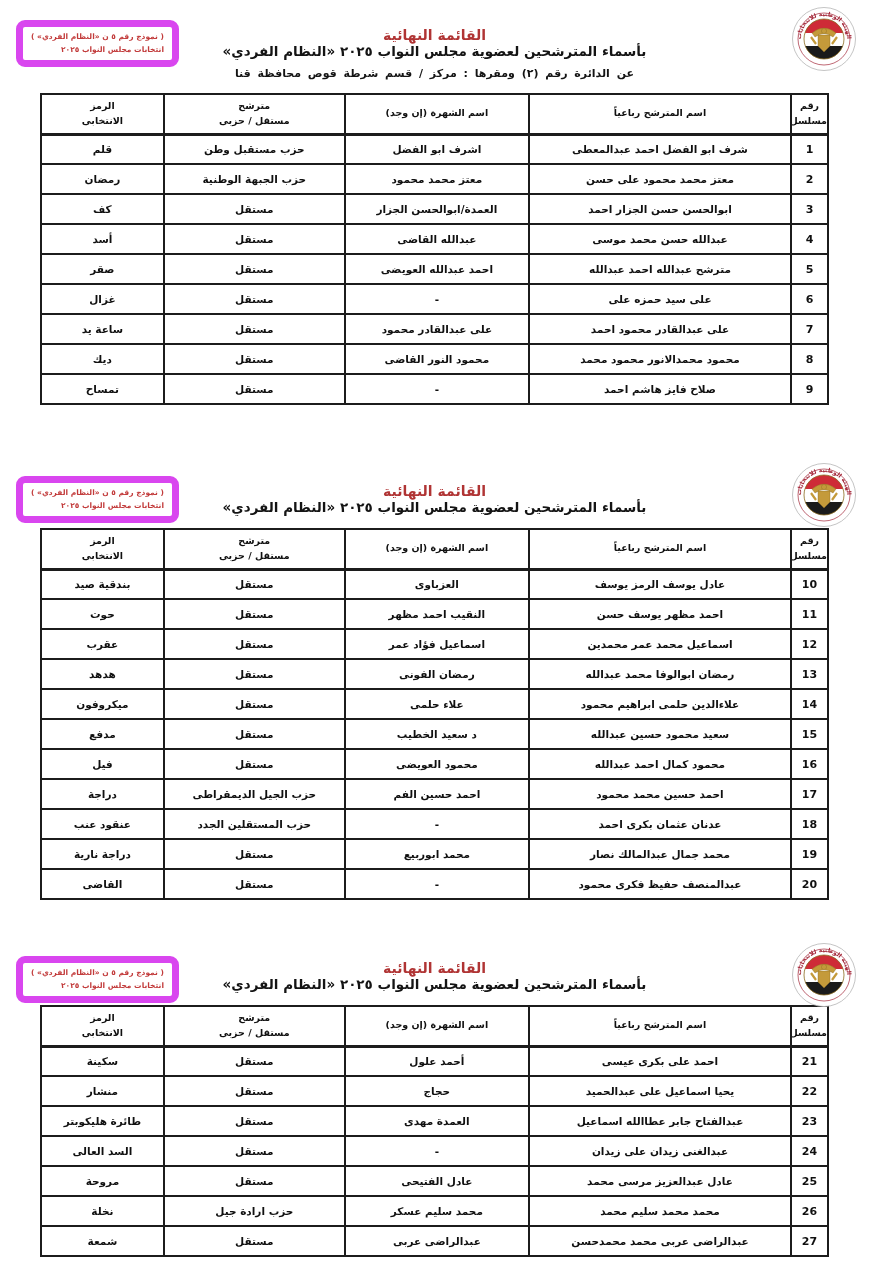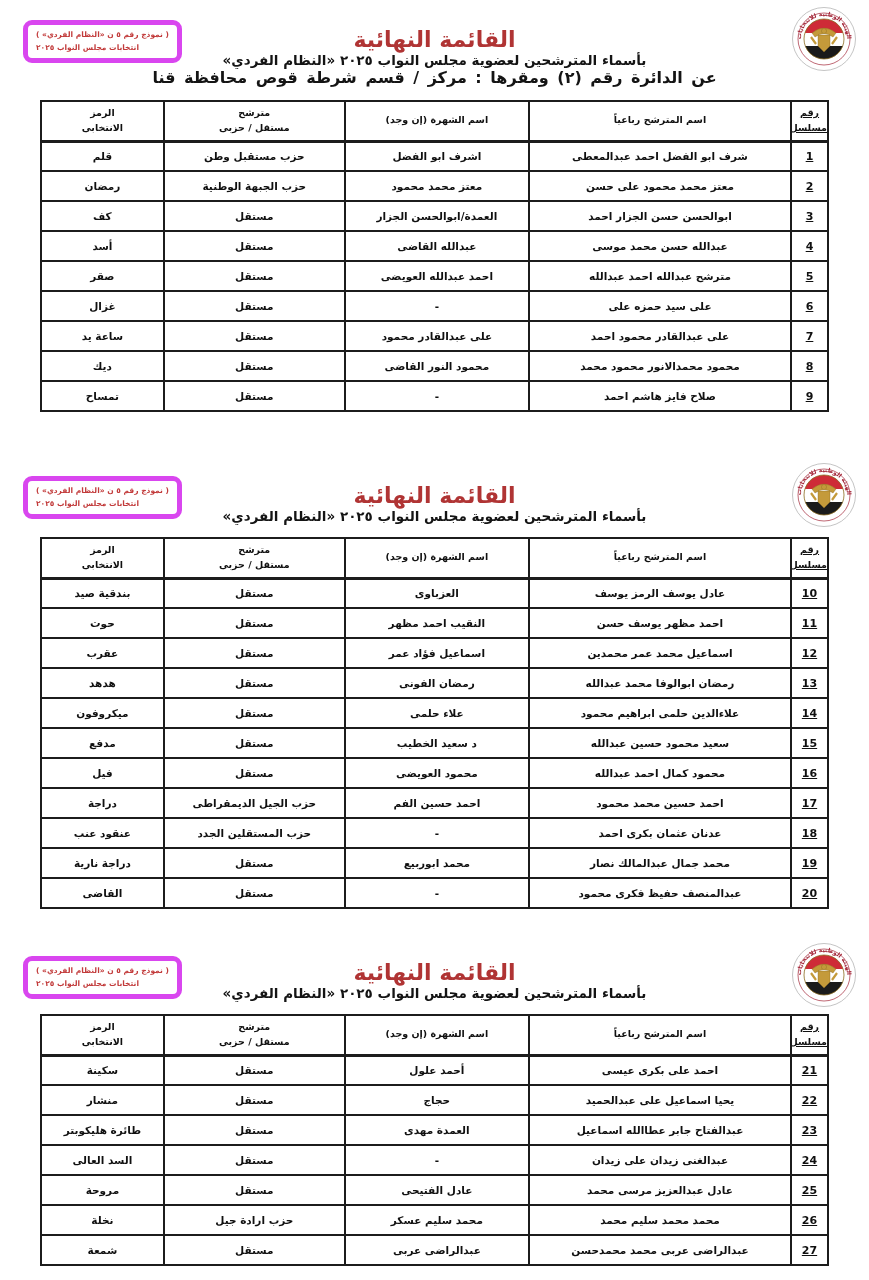--- a/index.html
+++ b/index.html
@@ -12,54 +12,53 @@
     position: relative;
   }
   .sheet { position: relative; width: 869px; overflow: hidden; }
   .sheet-1 { height: 456px; }
   .sheet-2 { height: 480px; }
   .sheet-3 { height: 344px; }
 
   .stamp {
     position: absolute; top: 20px; left: 16px;
     min-width: 118px;
-    border: 5px solid #d946ef;
+    border: 7px solid #d946ef;
     border-radius: 9px;
     padding: 4px 8px 3px;
-    text-align: left;
+    text-align: right;
     color: #c23b3b;
     font-size: 7.5px;
     font-weight: bold;
     line-height: 1.7;
     background: #fff;
-    margin-left: 7px;
   }
 
   .logo { position: absolute; top: 6px; right: 12px; width: 66px; height: 66px; }
 
   .title {
     text-align: center;
     color: #b03434;
-    font-size: 22px;
+    font-size: 14px;
     font-weight: bold;
     margin-top: 27px;
   }
   .subtitle {
     text-align: center;
     color: #141414;
     font-size: 13.5px;
     font-weight: bold;
   }
   .sheet-3 .title { margin-top: 24px; }
   .district {
     text-align: center;
     color: #141414;
-    font-size: 16px;
+    font-size: 11px;
     font-weight: bold;
-    margin-top: 0;
+    margin-top: 8px;
     word-spacing: 3px;
   }
 
   table.cands {
     width: 789px;
     margin: 13px auto 0;
     border-collapse: collapse;
     table-layout: fixed;
     background: #fff;
   }
@@ -72,21 +71,21 @@
     overflow: hidden;
   }
   .cands th {
     font-size: 9.5px;
     height: 40px;
     line-height: 1.55;
     white-space: pre-line;
     border-bottom-width: 3px;
   }
   .cands td { font-size: 10.5px; height: 30px; padding: 0 4px; }
-  .col-serial   { width: 4.7%; text-decoration: underline; }
+  .col-serial   { width: 4.7%; }
   .col-name     { width: 33.3%; }
   .col-nickname { width: 23.4%; }
   .col-party    { width: 23.0%; }
   .col-symbol   { width: 15.6%; }
   td.col-serial { font-size: 11px; }
 
   .ring-text { font-size: 6px; fill: #a32638; font-weight: bold; }
 </style>
 </head>
 <body>

